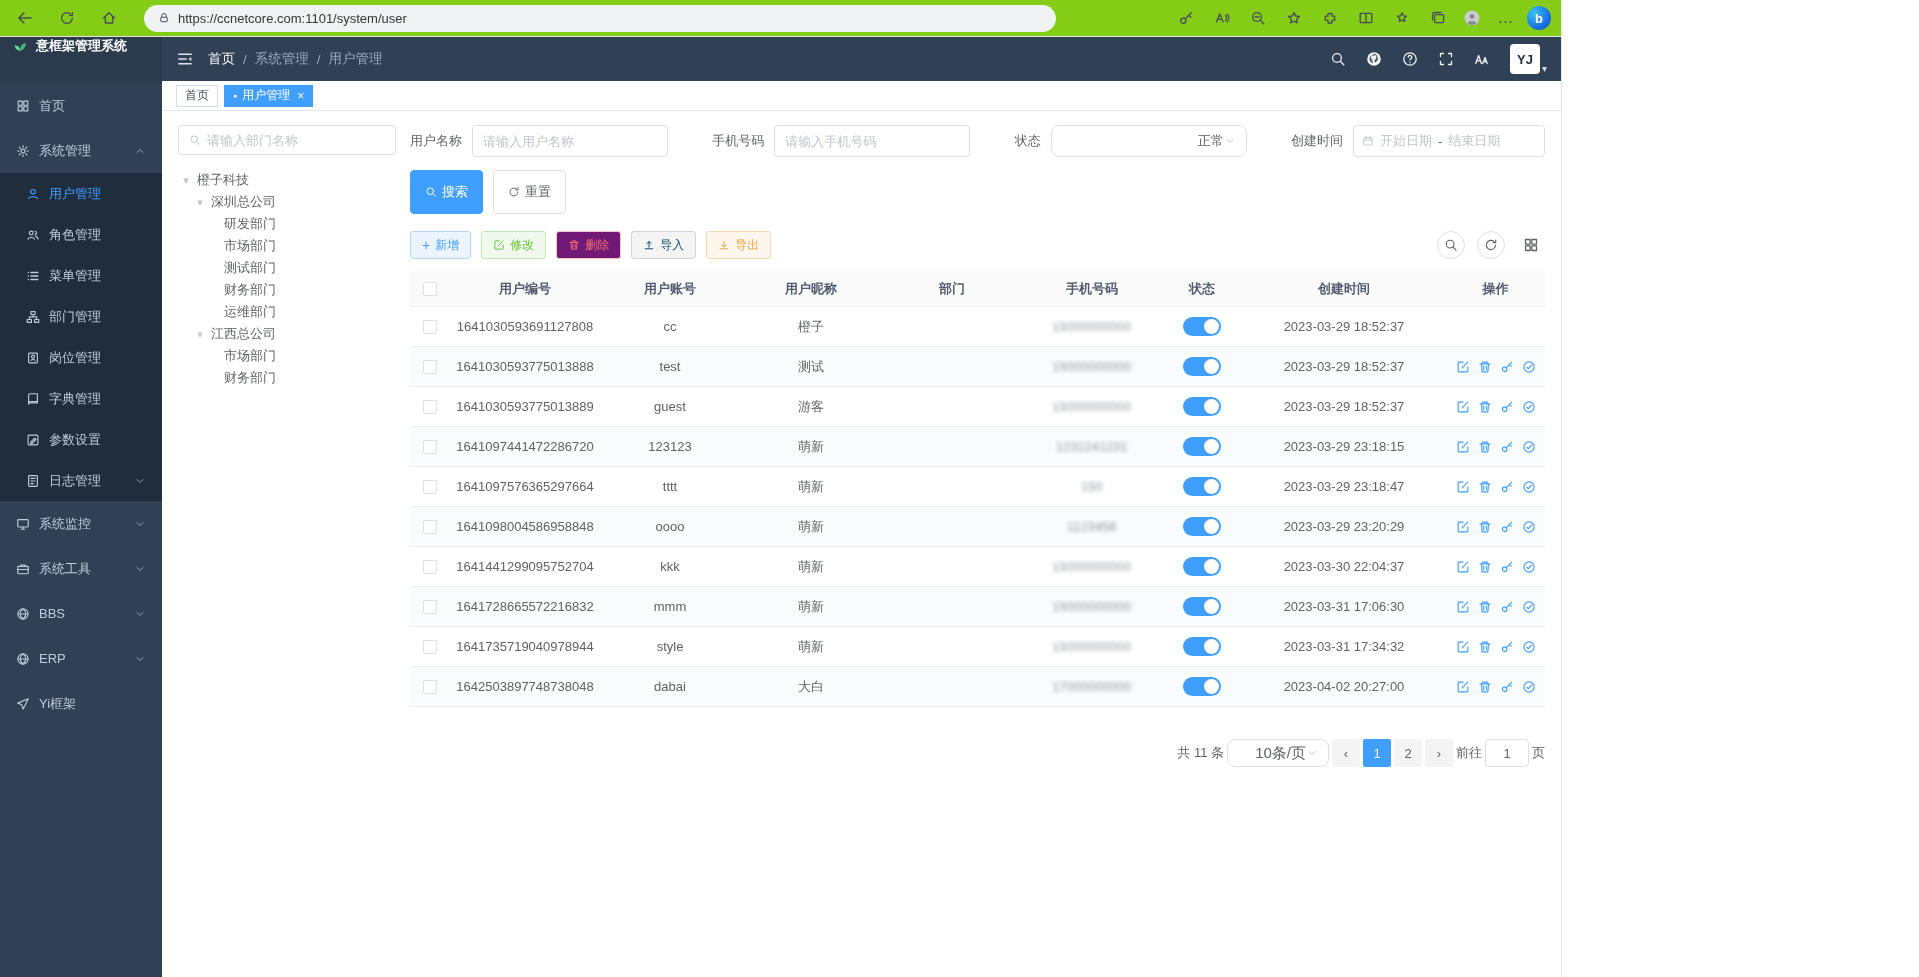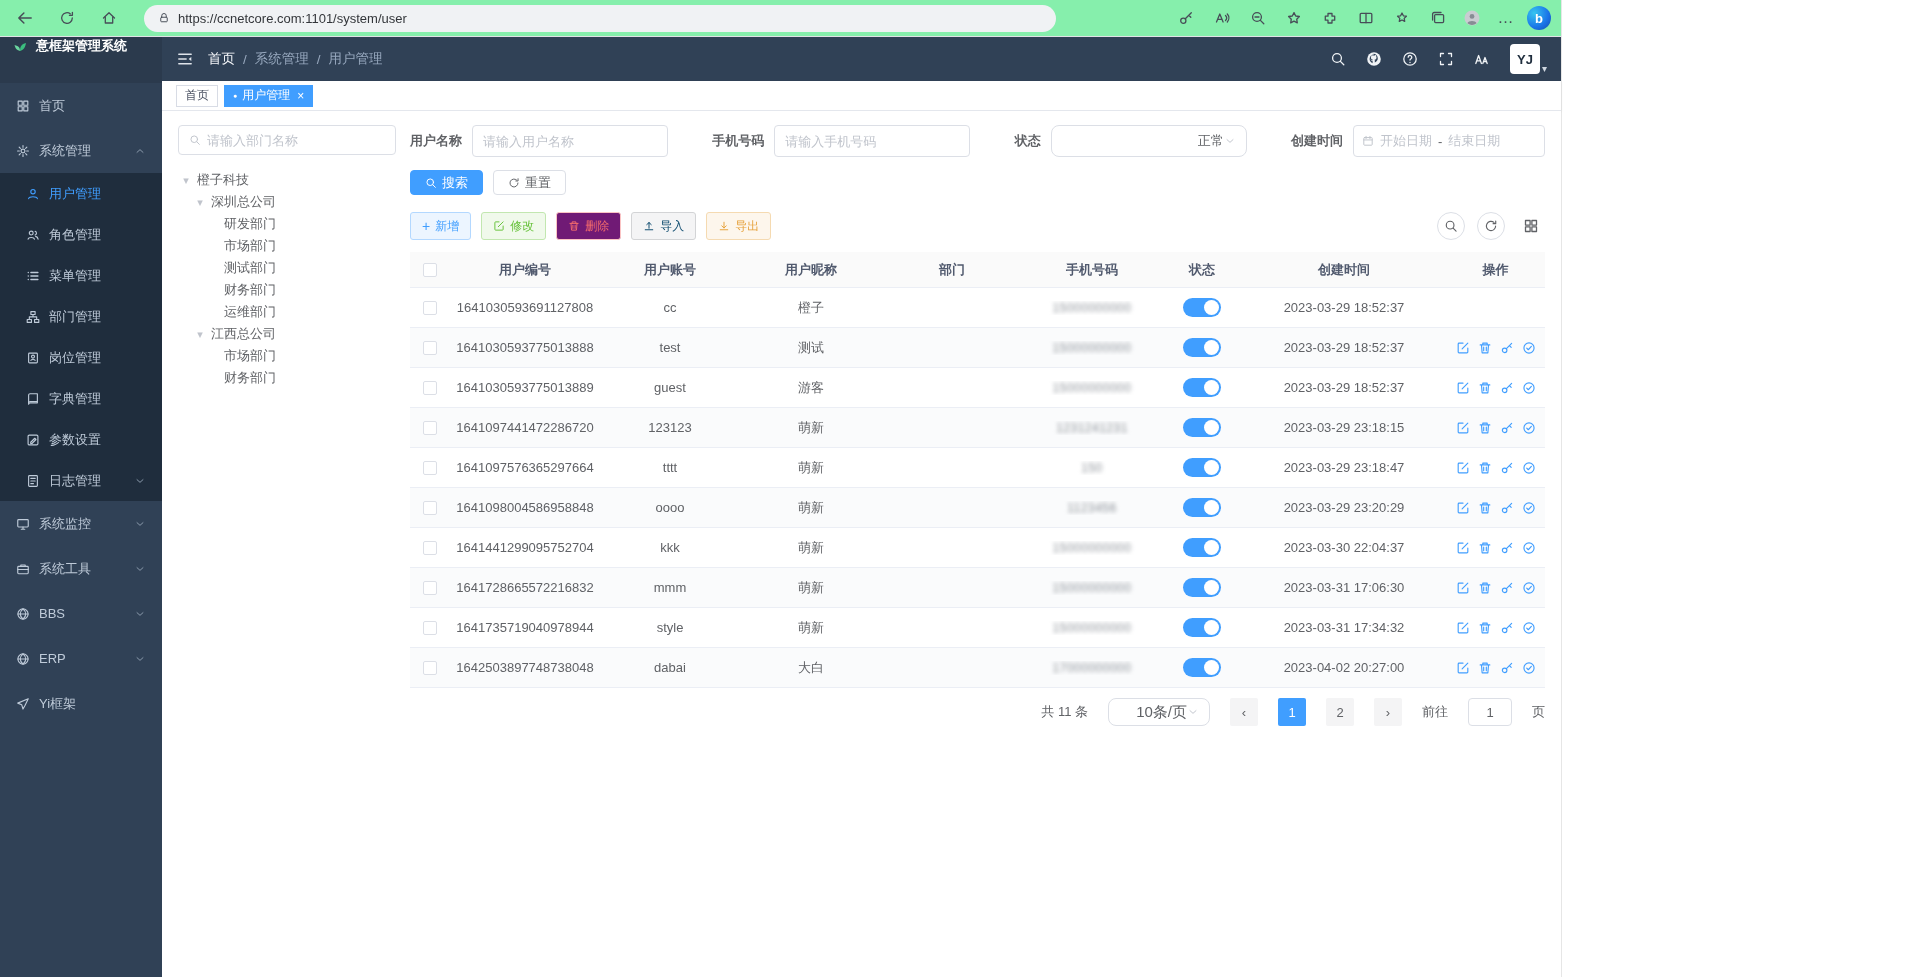--- a/index.html
+++ b/index.html
@@ -5,21 +5,21 @@
 *{margin:0;padding:0;box-sizing:border-box}
 html,body{width:1919px;height:977px;overflow:hidden;background:#fff;
   font-family:"Liberation Sans","DejaVu Sans",sans-serif;font-size:13px;color:#606266}
 .window{width:1562px;height:977px;border-right:1px solid #e6e6e6;display:flex;flex-direction:column;background:#fff}
 
 
 .i{fill:none;stroke:currentColor;stroke-width:1.3;stroke-linecap:round;stroke-linejoin:round;display:block}
 .i18{width:18px;height:18px}.i16{width:16px;height:16px}.i14{width:14px;height:14px}.i12{width:12px;height:12px}
 
 
-.browser-bar{height:37px;background:#86efac;border-bottom:1px solid #e1e3e6;display:flex;align-items:center;padding:0 10px;gap:12px;flex-shrink:0}
+.browser-bar{height:37px;background:#84cc16;border-bottom:1px solid #e1e3e6;display:flex;align-items:center;padding:0 10px;gap:12px;flex-shrink:0}
 .bicon{width:30px;height:28px;display:flex;align-items:center;justify-content:center;color:#474d57;border-radius:5px;cursor:pointer}
 .addr{flex:0 0 912px;height:27px;background:#f0f2f4;border-radius:14px;display:flex;align-items:center;gap:8px;padding:0 14px;margin:0 8px;color:#33363a;cursor:text}
 .addr .url{font-size:13px}
 .br-right{display:flex;align-items:center;gap:6px;margin-left:auto}
 .avatar-wrap{width:26px;height:26px;border-radius:50%;overflow:hidden;display:flex;align-items:center;justify-content:center}
 .copilot{width:24px;height:24px;border-radius:50%;background:radial-gradient(circle at 30% 30%,#36c5f0,#1a73e8 60%,#174ea6);color:#fff;display:flex;align-items:center;justify-content:center;font-weight:bold;font-size:13px}
 .more-glyph{font-size:16px;color:#474d57;letter-spacing:1px}
 
 
 .app{flex:1;display:flex;min-height:0}
@@ -59,28 +59,28 @@
 .input input::placeholder{color:#c0c4cc}
 .gray-ic{color:#c0c4cc;display:flex;align-items:center}
 .tree{margin-top:14px;font-size:13px;color:#606266}
 .tnode{height:22px;display:flex;align-items:center;gap:5px;cursor:pointer}
 .tnode .tcaret{color:#c0c4cc;font-size:11px;width:12px;text-align:center}
 .lv1{padding-left:2px}.lv2{padding-left:16px}.lv3{padding-left:46px}
 
 .work{flex:1;margin-left:14px;min-width:0}
 .filter-row{display:flex;align-items:center;justify-content:space-between}
 .fgroup{display:flex;align-items:center;gap:10px}
-.flabel{font-weight:bold;color:#606266;font-size:13px;white-space:nowrap}
+.flabel{font-weight:normal;color:#606266;font-size:13px;white-space:nowrap}
 .w196{width:196px;height:32px}
 .select{border:1px solid #dcdfe6;border-radius:8px;background:#fff;display:flex;align-items:center;justify-content:flex-end;padding:0 10px;cursor:pointer}
 .sel-caret{color:#c0c4cc}
 .daterange{width:192px;height:32px;border:1px solid #dcdfe6;border-radius:4px;display:flex;align-items:center;gap:6px;padding:0 8px;color:#c0c4cc;cursor:pointer}
 .daterange .rs{color:#606266}
 .btn-row{margin-top:13px;display:flex;gap:10px}
-.btn{height:25px;border-radius:4px;border:1px solid #dcdfe6;background:#fff;padding:0 14px;display:flex;align-items:center;gap:5px;font-size:13px;color:#606266;cursor:pointer;font-family:inherit}
+.btn{height:44px;border-radius:4px;border:1px solid #dcdfe6;background:#fff;padding:0 14px;display:flex;align-items:center;gap:5px;font-size:13px;color:#606266;cursor:pointer;font-family:inherit}
 .btn.primary{background:#409eff;border-color:#409eff;color:#fff}
 
 .toolbar{margin-top:17px;display:flex;align-items:center;gap:10px}
 .pbtn{height:28px;border-radius:3px;padding:0 11px;display:flex;align-items:center;gap:5px;font-size:12px;cursor:pointer;border:1px solid}
 .pbtn .plus{font-size:14px;line-height:1}
 .pbtn.add{background:#ecf5ff;border-color:#b3d8ff;color:#409eff}
 .pbtn.mod{background:#f0f9eb;border-color:#c2e7b0;color:#67c23a}
 .pbtn.del{background:#701a75;border-color:#fbc4c4;color:#f56c6c}
 .pbtn.imp{background:#f4f4f5;border-color:#d3d4d6;color:#0c4a6e}
 .pbtn.exp{background:#fdf6ec;border-color:#f5dab1;color:#e6a23c}
@@ -96,21 +96,21 @@
 .tbody > div.trow:nth-of-type(even){background:#fafbfc}
 .td{display:flex;align-items:center;justify-content:center;overflow:hidden;white-space:nowrap}
 .cb{width:14px;height:14px;border:1px solid #dcdfe6;border-radius:2px;background:#fff;display:inline-block;cursor:pointer}
 .blur{filter:blur(2.3px);color:#8a8f96;font-size:12px;letter-spacing:.5px}
 .switch{width:38px;height:19px;background:#409eff;border-radius:10px;position:relative;display:inline-block;cursor:pointer}
 .switch .knob{position:absolute;top:2px;right:2px;width:15px;height:15px;border-radius:50%;background:#fff}
 .c-ops{display:flex;gap:8px;justify-content:center}
 .op{color:#409eff;cursor:pointer;display:flex;align-items:center}
 
 
-.pagination{margin-top:10px;display:flex;align-items:center;justify-content:flex-end;gap:20px;color:#606266;padding-bottom:20px}
+.pagination{margin-top:32px;display:flex;align-items:center;justify-content:flex-end;gap:3px;color:#606266;padding-bottom:20px}
 .pg-size{width:102px;height:28px;font-size:15px;color:#606266}
 .pg-btn{min-width:28px;height:28px;background:#f4f4f5;border:none;border-radius:2px;display:flex;align-items:center;justify-content:center;color:#606266;font-size:13px;cursor:pointer;font-family:inherit}
 .pg-btn.active{background:#409eff;color:#fff}
 .pg-input{width:44px;height:28px;border:1px solid #dcdfe6;border-radius:4px;text-align:center;font:inherit;color:#606266;outline:none}
 </style>
 </head>
 <body>
 
 <div class="window">
 

